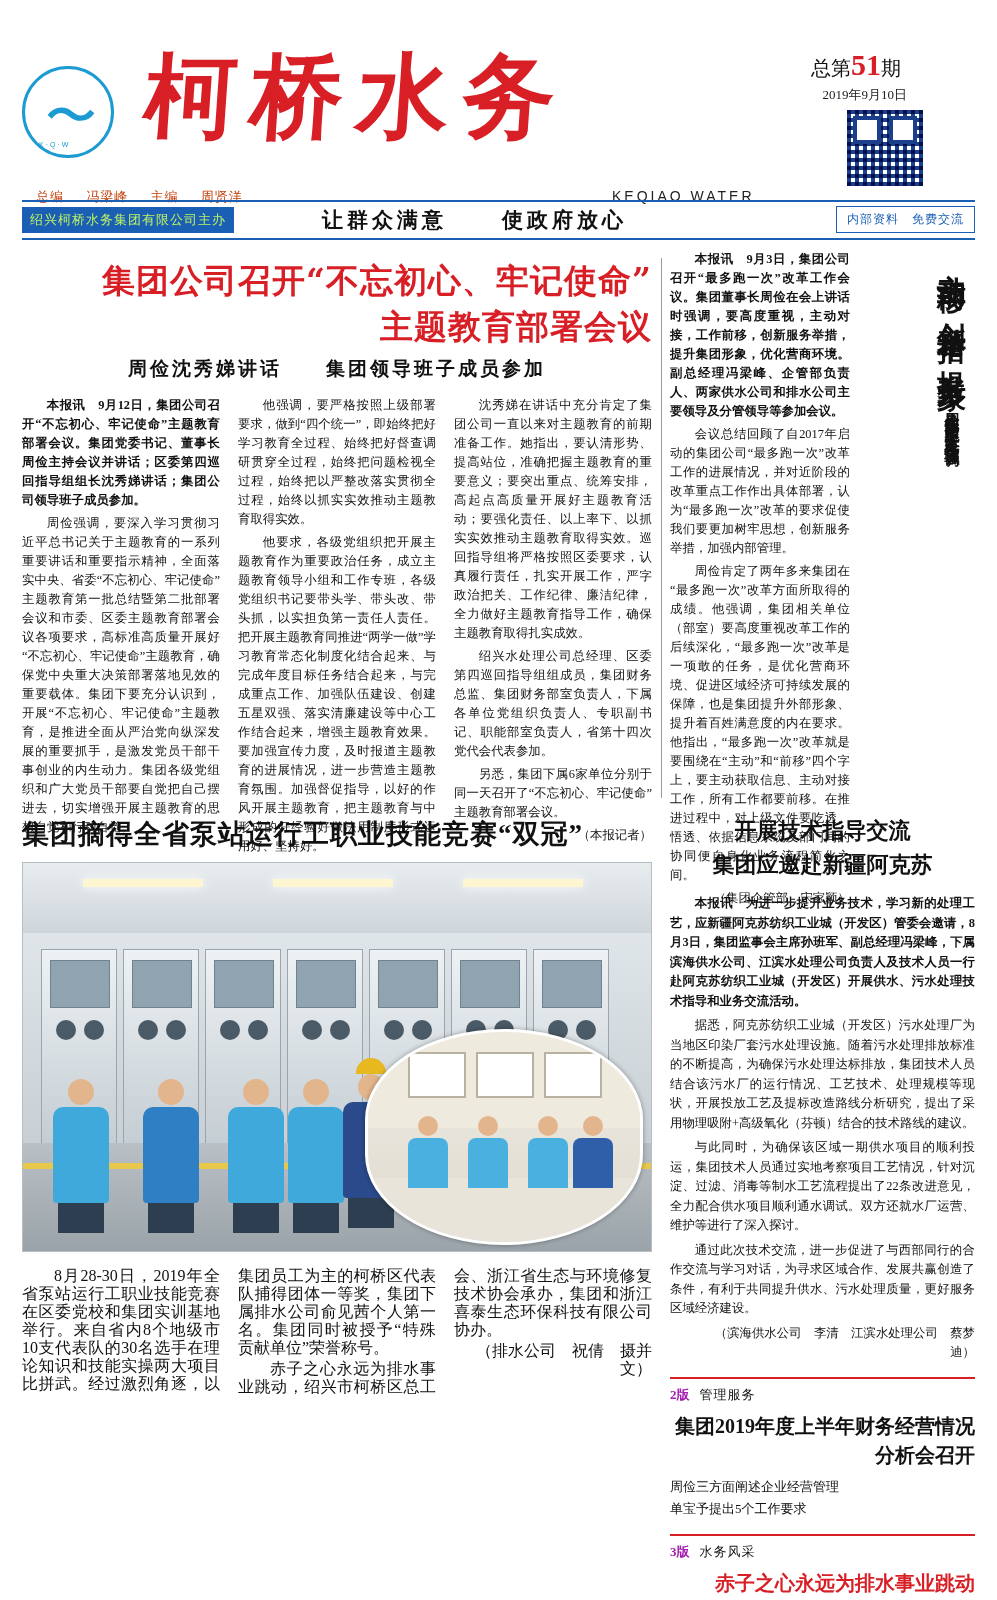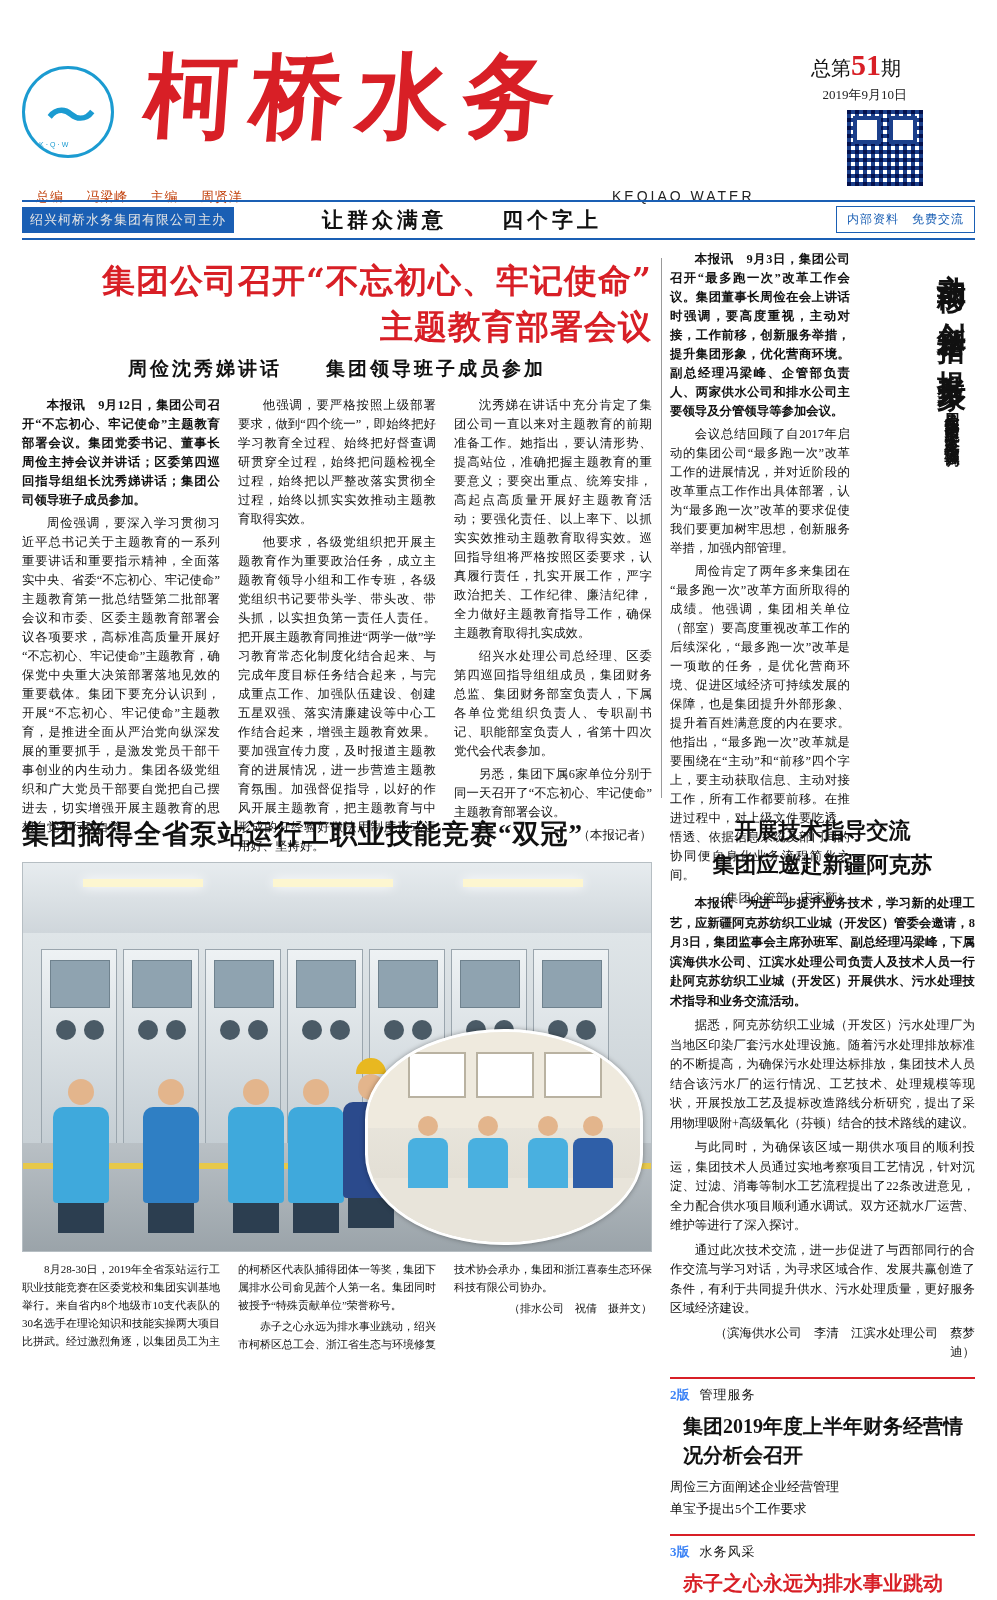--- a/index.html
+++ b/index.html
@@ -42,21 +42,21 @@
     background-blend-mode:multiply;border:2px solid #fff;}
   .qr-inner{width:100%;height:100%;position:relative;}
   .qr-inner::before{content:"";position:absolute;left:6px;top:6px;width:20px;height:20px;border:4px solid #1b3f8b;background:#fff;}
   .qr-inner::after{content:"";position:absolute;right:6px;top:6px;width:20px;height:20px;border:4px solid #1b3f8b;background:#fff;}
 
   .editors{position:absolute;left:36px;top:188px;font-size:13px;color:#c2410c;letter-spacing:1px;}
   .editors span{margin-right:18px;}
 
   
   .barrow{position:relative;height:40px;margin:0 22px;border-top:2px solid #1a5fb4;border-bottom:2px solid #1a5fb4;box-sizing:border-box;}
-  .host{position:absolute;left:0;top:5px;background:#1a5fb4;color:#e5e5e5;font-size:13px;padding:4px 8px;letter-spacing:1px;}
+  .host{position:absolute;left:0;top:5px;background:#1a5fb4;color:#bef264;font-size:13px;padding:4px 8px;letter-spacing:1px;}
   .slogan{position:absolute;left:300px;top:4px;font-size:21px;font-weight:bold;letter-spacing:4px;}
   .slogan2{position:absolute;left:480px;top:4px;font-size:21px;font-weight:bold;letter-spacing:4px;}
   .intbox{position:absolute;right:0;top:4px;border:1px solid #1a5fb4;color:#1a5fb4;font-size:12px;padding:4px 10px;letter-spacing:1px;}
 
   
   .content{position:relative;margin:10px 22px 0 22px;}
   .col-left{position:absolute;left:0;top:0;width:630px;}
   .col-right{position:absolute;left:648px;top:0;width:305px;}
   .vline{position:absolute;left:639px;top:8px;width:1px;height:540px;background:#999;}
 
@@ -107,39 +107,39 @@
     overflow:hidden;border:3px solid #fff;box-shadow:0 0 5px rgba(0,0,0,.35);
     background:linear-gradient(#f0eee6,#ddd8cd);
   }
   .inset .iwall{position:absolute;left:0;top:0;width:100%;height:96px;background:#efeade;}
   .inset .board{position:absolute;top:20px;width:54px;height:42px;background:#fff;border:2px solid #b9b2a1;}
   .inset .idesk{position:absolute;left:0;bottom:0;width:100%;height:64px;background:#e8e4da;}
   .inset .ip{position:absolute;bottom:56px;width:40px;height:70px;}
   .inset .ip .h{width:20px;height:20px;border-radius:50%;background:#e3b58c;margin:0 auto;}
   .inset .ip .b{width:40px;height:50px;background:#49b0e0;border-radius:8px 8px 0 0;margin-top:2px;}
 
-  .caption{font-size:11px;line-height:18px;text-align:justify;margin-top:8px;column-count:3;column-gap:18px;}
+  .caption{font-size:16px;line-height:18px;text-align:justify;margin-top:15px;column-count:3;column-gap:18px;}
   .caption p{margin:0 0 3px 0;text-indent:2em;}
   .caption .sigc{text-align:right;text-indent:0;}
 
   
   .bottom{position:absolute;left:0;top:1340px;width:630px;}
 
   
   .r2{position:absolute;left:648px;top:560px;width:305px;}
   h2.r-title{font-size:22px;font-weight:bold;text-align:center;line-height:34px;margin:4px 0 12px 0;}
   .r2 .txt{font-size:12.4px;line-height:19.5px;text-align:justify;}
   .r2 .txt p{margin:0 0 5px 0;text-indent:2em;}
   .r2 .sig{text-align:right;}
 
   .hr-red{border:0;border-top:2px solid #d81f26;margin:14px 0 6px 0;}
   .idx{margin-top:6px;}
-  .idx .tag{display:inline-block;color:#3b82f6;font-weight:bold;font-size:13px;margin-right:10px;}
+  .idx .tag{display:inline-block;color:#a21caf;font-weight:bold;font-size:13px;margin-right:10px;}
   .idx .sec{font-size:13px;letter-spacing:1px;}
-  .idx h3{font-size:20px;font-weight:bold;line-height:29px;margin:8px 0 6px 13px;}
+  .idx h3{font-size:20px;font-weight:bold;line-height:29px;margin:8px 0 6px 4px;text-align:right;}
   .idx .li{font-size:13px;line-height:22px;}
   .idx h3.red{color:#d81f26;}
 </style>
 </head>
 <body>
 
 <div class="page">
 
   <div class="masthead">
     <div class="logo-wrap">
@@ -164,21 +164,21 @@
       <span>总编</span>
       <span>冯梁峰</span>
       <span>主编</span>
       <span>周贤洋</span>
     </div>
   </div>
 
   <div class="barrow">
     <div class="host">绍兴柯桥水务集团有限公司主办</div>
     <div class="slogan">让群众满意</div>
-    <div class="slogan2">四个字上</div>
+    <div class="slogan2">使政府放心</div>
     <div class="intbox">内部资料　免费交流</div>
   </div>
 
   <div class="content">
     <div class="vline"></div>
 
     <div class="col-left">
       <h1 class="headline">
         <div>集团公司召开“不忘初心、牢记使命”</div>
         <div>主题教育部署会议</div>

